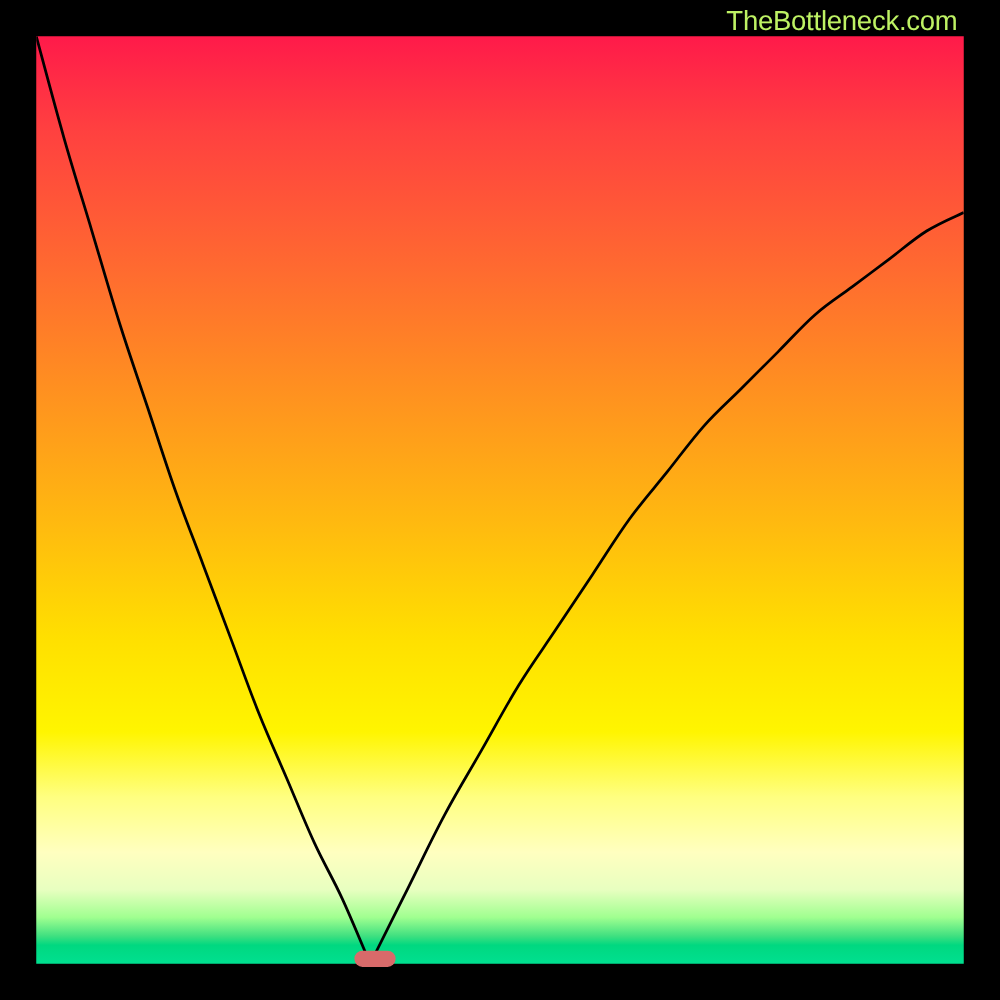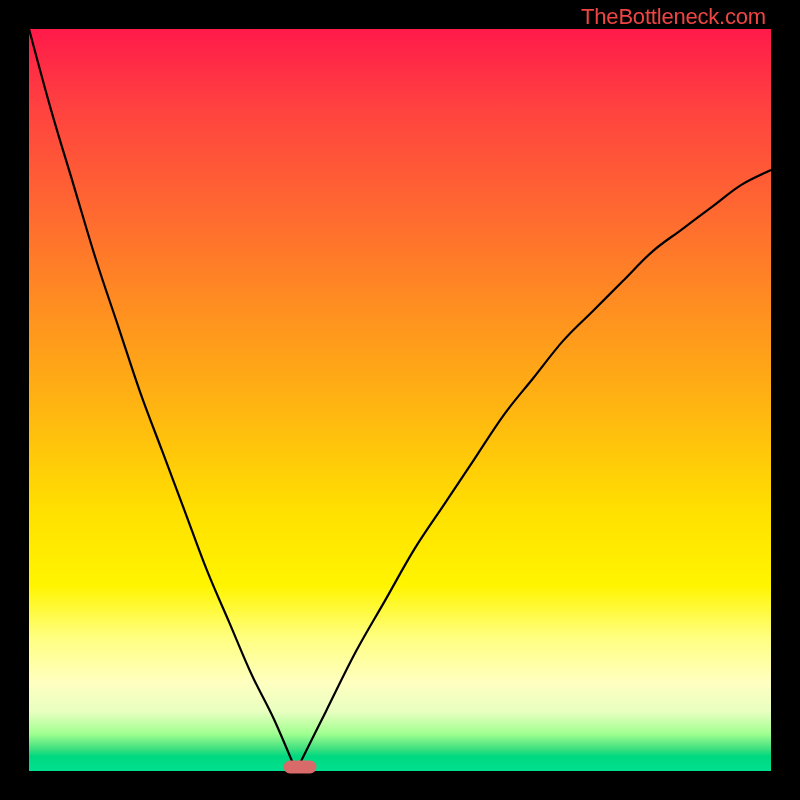--- a/index.html
+++ b/index.html
@@ -32,21 +32,21 @@
       #00d880 98%,
       #00e090 100%);
   }
   .attribution {
     position: absolute;
     top: 4px;
     right: 34px;
     font-family: Arial, Helvetica, sans-serif;
     font-size: 22px;
     font-weight: 500;
-    color: #ef4444;
+    color: #bef264;
     letter-spacing: -0.2px;
   }
   svg.curves {
     position: absolute;
     left: 0;
     top: 0;
     width: 742px;
     height: 742px;
     pointer-events: none;
   }

